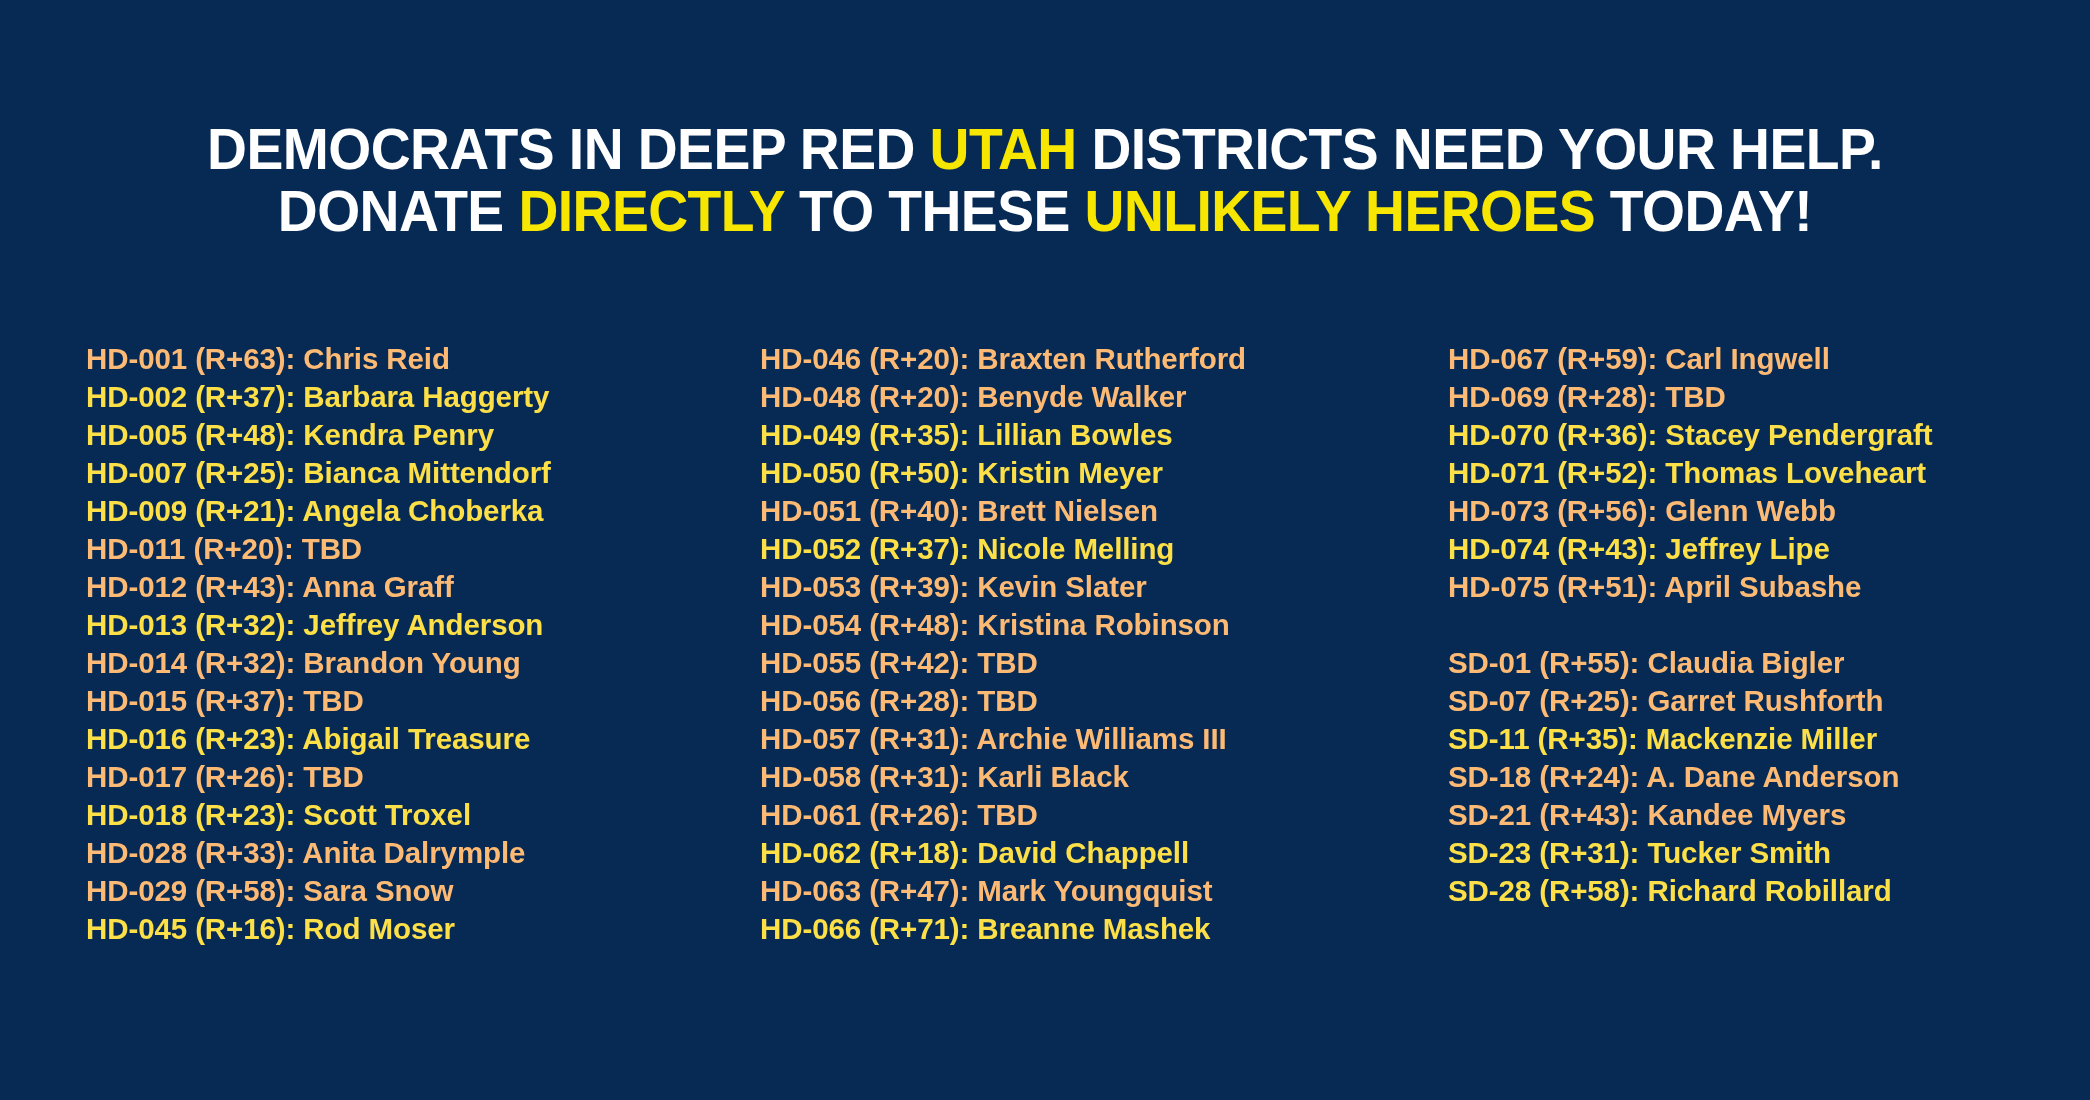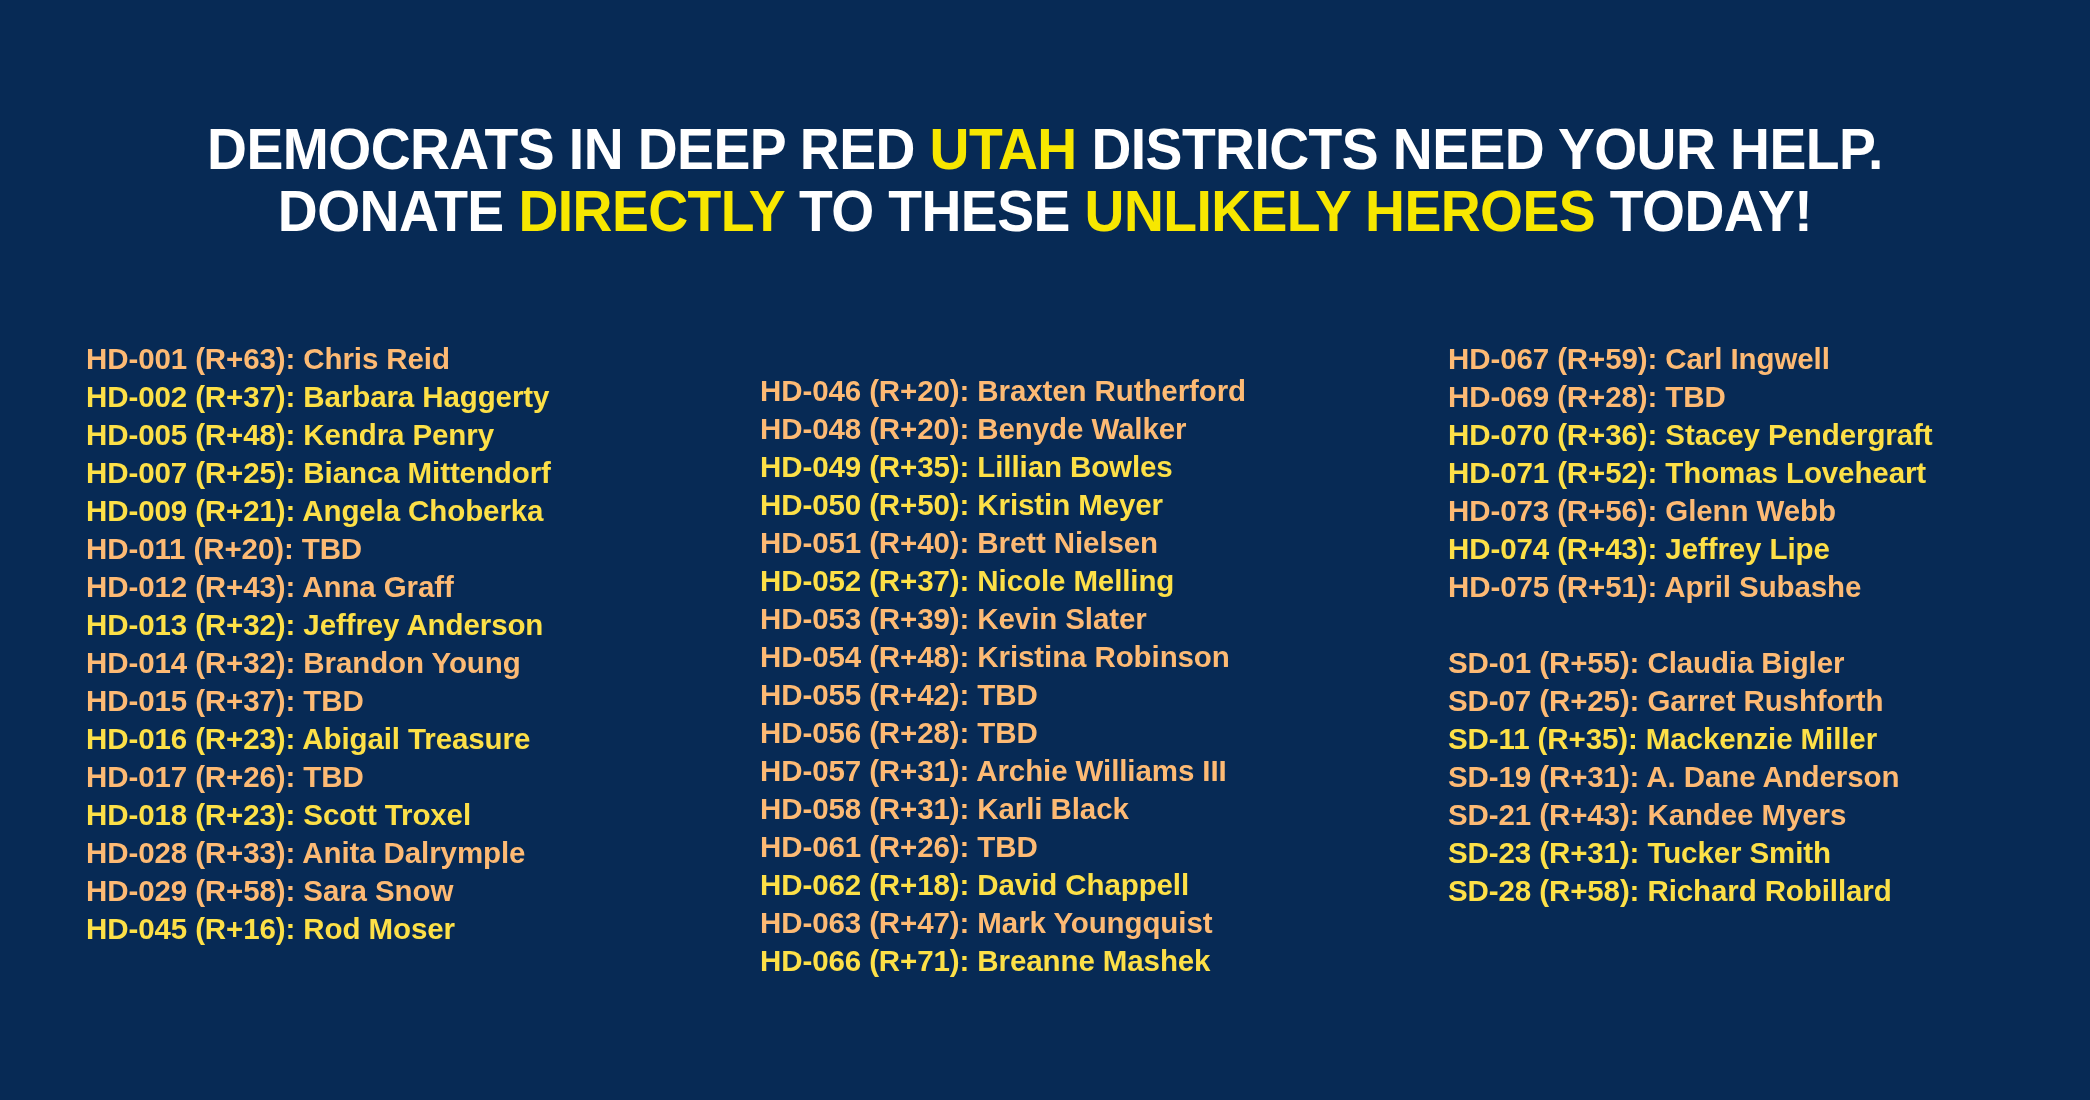--- a/index.html
+++ b/index.html
@@ -51,21 +51,21 @@
     top: 340px;
     left: 0;
     width: 2090px;
     height: 660px;
   }
   .column {
     position: absolute;
     top: 0;
   }
   .col-1 { left: 86px;   width: 640px; }
-  .col-2 { left: 760px;  width: 660px; margin-top: 32px; }
+  .col-2 { left: 760px;  width: 660px; }
   .col-3 { left: 1448px; width: 620px; }
 
   .entry {
     font-size: 29.5px;
     line-height: 38px;
     font-weight: 700;
     white-space: nowrap;
     letter-spacing: -0.1px;
     color: #FFFFFF;
   }
@@ -126,20 +126,20 @@
         <div class="entry plain">HD-069 (R+28): TBD</div>
         <div class="entry highlight">HD-070 (R+36): Stacey Pendergraft</div>
         <div class="entry highlight">HD-071 (R+52): Thomas Loveheart</div>
         <div class="entry plain">HD-073 (R+56): Glenn Webb</div>
         <div class="entry highlight">HD-074 (R+43): Jeffrey Lipe</div>
         <div class="entry plain">HD-075 (R+51): April Subashe</div>
         <div class="block-gap"></div>
         <div class="entry plain">SD-01 (R+55): Claudia Bigler</div>
         <div class="entry plain">SD-07 (R+25): Garret Rushforth</div>
         <div class="entry highlight">SD-11 (R+35): Mackenzie Miller</div>
-        <div class="entry plain">SD-19 (R+31): A. Dane Anderson</div>
+        <div class="entry plain">SD-18 (R+24): A. Dane Anderson</div>
         <div class="entry plain">SD-21 (R+43): Kandee Myers</div>
         <div class="entry highlight">SD-23 (R+31): Tucker Smith</div>
         <div class="entry highlight">SD-28 (R+58): Richard Robillard</div>
       </div>
   </div>
 
 </div>
 
 </body></html>

